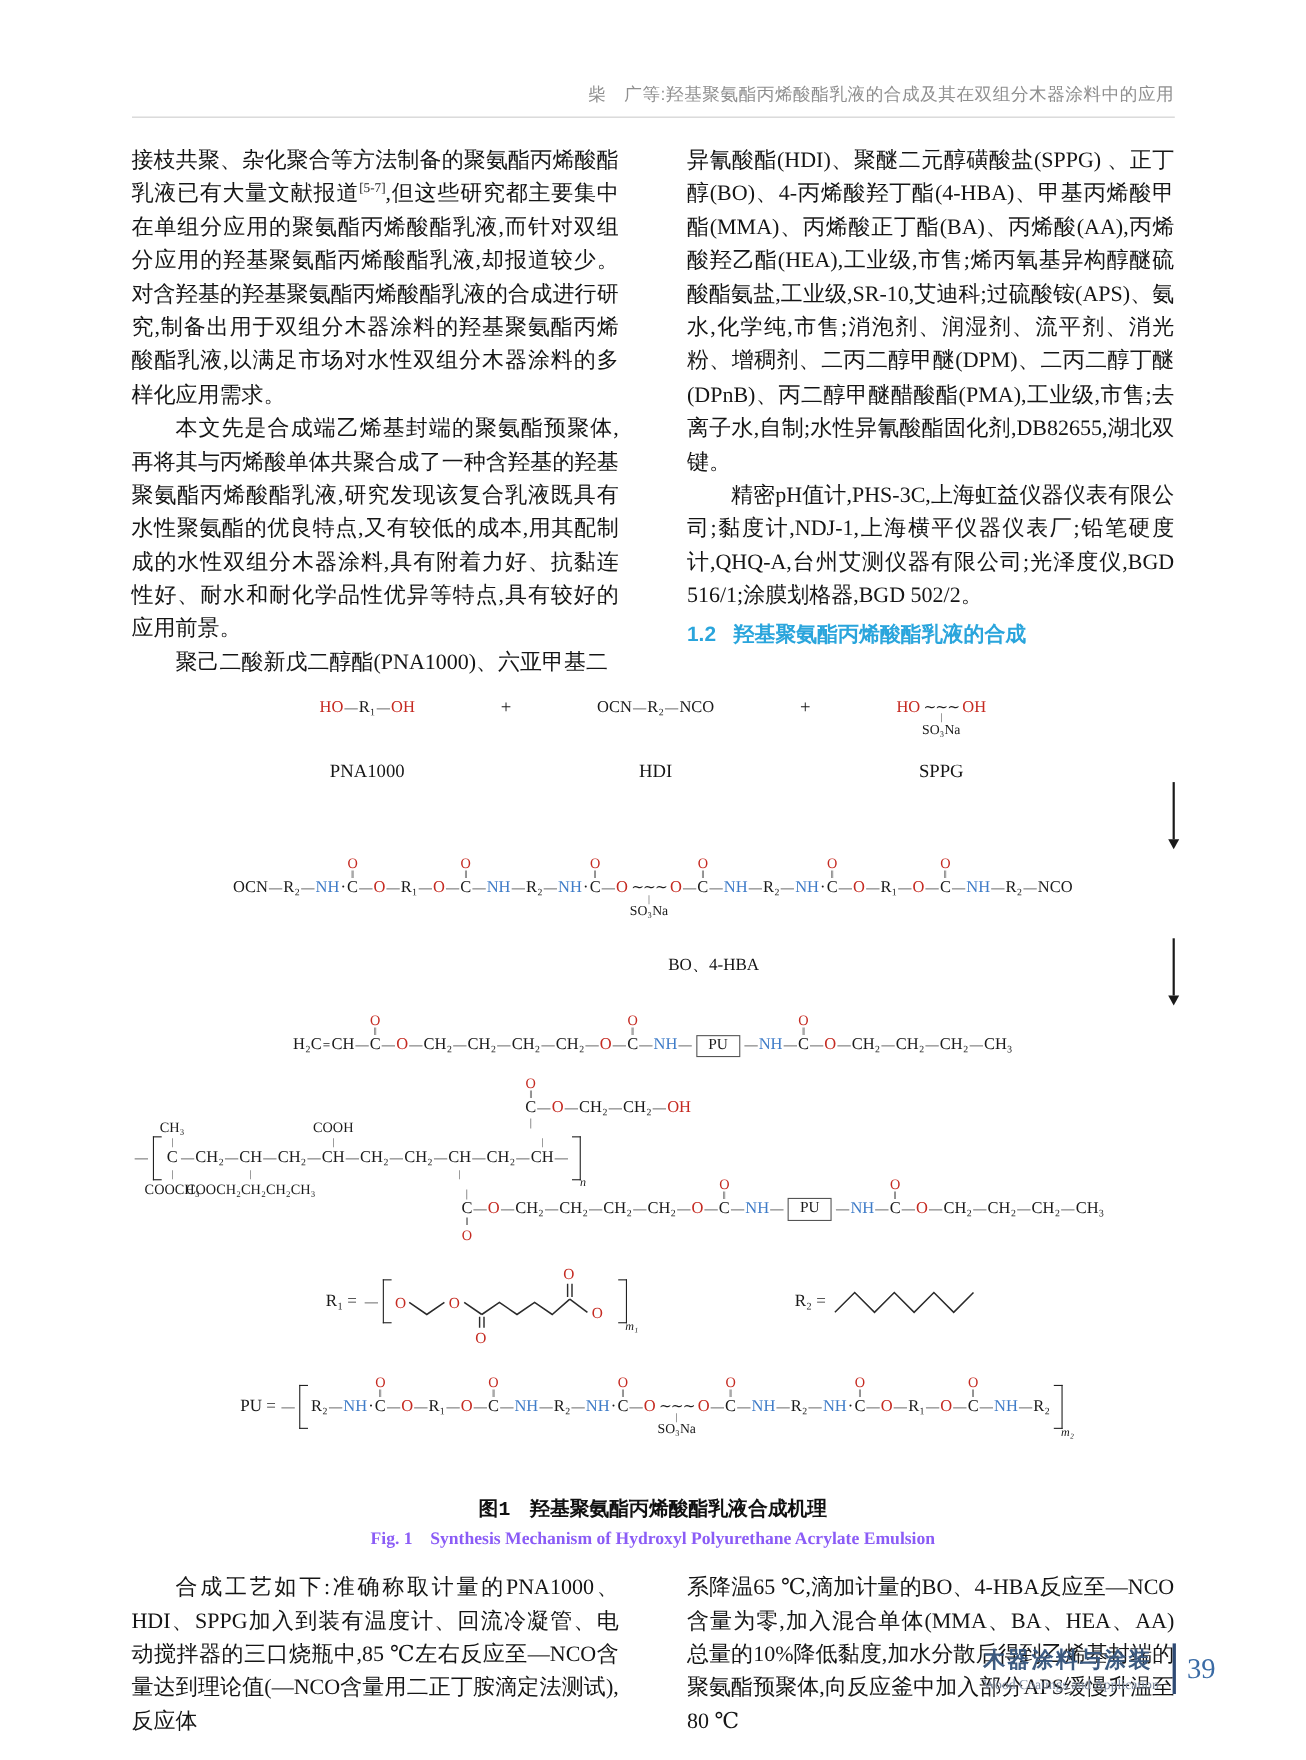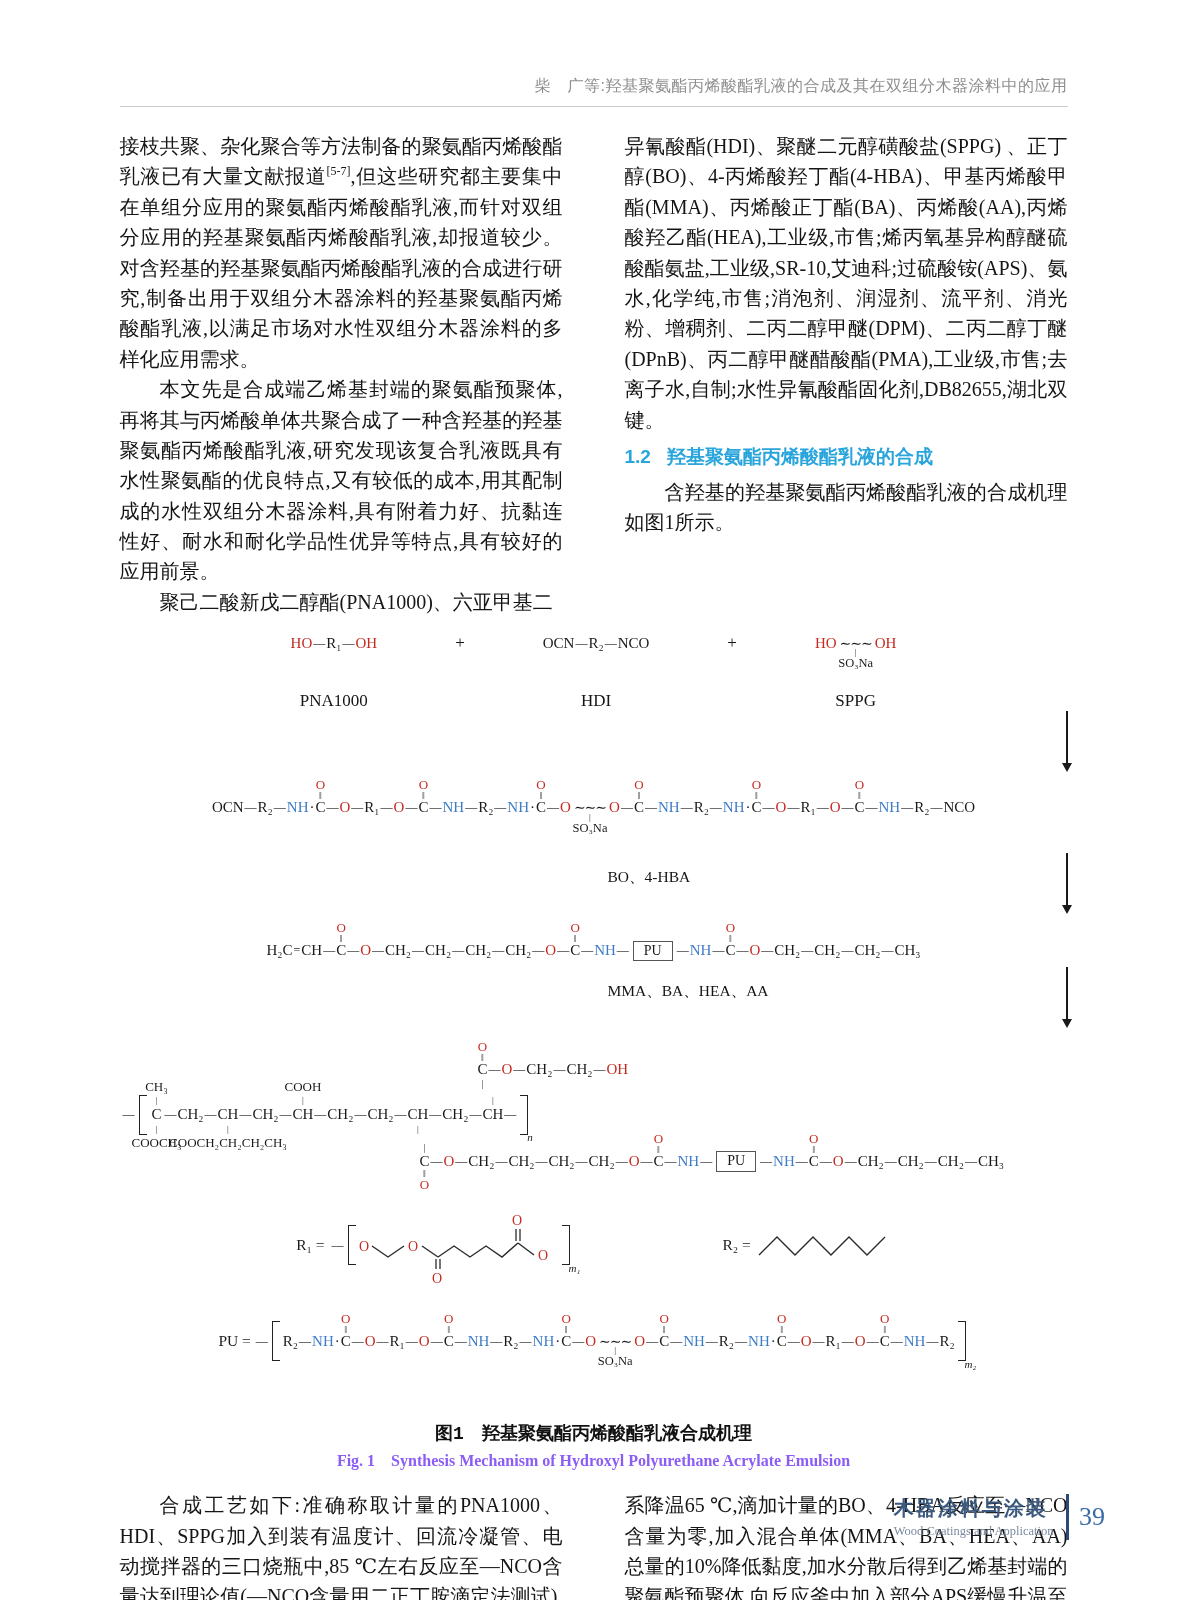--- a/index.html
+++ b/index.html
@@ -116,22 +116,22 @@
   <div class="rule"></div>
 
   <div class="cols">
     <div class="col">
       <p><span>接枝共聚、杂化聚合等方法制备的聚氨酯丙烯酸酯乳液已有大量文献报道</span><sup>[5-7]</sup><span>,但这些研究都主要集中在单组分应用的聚氨酯丙烯酸酯乳液,而针对双组分应用的羟基聚氨酯丙烯酸酯乳液,却报道较少。对含羟基的羟基聚氨酯丙烯酸酯乳液的合成进行研究,制备出用于双组分木器涂料的羟基聚氨酯丙烯酸酯乳液,以满足市场对水性双组分木器涂料的多样化应用需求。</span></p>
       <p class="ind">本文先是合成端乙烯基封端的聚氨酯预聚体,再将其与丙烯酸单体共聚合成了一种含羟基的羟基聚氨酯丙烯酸酯乳液,研究发现该复合乳液既具有水性聚氨酯的优良特点,又有较低的成本,用其配制成的水性双组分木器涂料,具有附着力好、抗黏连性好、耐水和耐化学品性优异等特点,具有较好的应用前景。</p>
       <p class="ind">聚己二酸新戊二醇酯(PNA1000)、六亚甲基二</p>
     </div>
     <div class="col">
       <p>异氰酸酯(HDI)、聚醚二元醇磺酸盐(SPPG) 、正丁醇(BO)、4-丙烯酸羟丁酯(4-HBA)、甲基丙烯酸甲酯(MMA)、丙烯酸正丁酯(BA)、丙烯酸(AA),丙烯酸羟乙酯(HEA),工业级,市售;烯丙氧基异构醇醚硫酸酯氨盐,工业级,SR-10,艾迪科;过硫酸铵(APS)、氨水,化学纯,市售;消泡剂、润湿剂、流平剂、消光粉、增稠剂、二丙二醇甲醚(DPM)、二丙二醇丁醚(DPnB)、丙二醇甲醚醋酸酯(PMA),工业级,市售;去离子水,自制;水性异氰酸酯固化剂,DB82655,湖北双键。</p>
+      <p class="ind">精密pH值计,PHS-3C,上海虹益仪器仪表有限公司;黏度计,NDJ-1,上海横平仪器仪表厂;铅笔硬度计,QHQ-A,台州艾测仪器有限公司;光泽度仪,BGD 516/1;涂膜划格器,BGD 502/2。</p>
       <h3 class="sec"><span class="secnum">1.2</span><span>羟基聚氨酯丙烯酸酯乳液的合成</span></h3>
-      <p class="ind">含羟基的羟基聚氨酯丙烯酸酯乳液的合成机理如图1所示。</p>
     </div>
   </div>
 
   <div class="figure">
 
     <div class="rowA">
       <div class="reagent">
         <span class="fx">
             <span class="rd at">HO</span>
             <span class="bd">—</span>
@@ -292,24 +292,20 @@
         <span class="bd">—</span>
         <span class="at">CH₂</span>
         <span class="bd">—</span>
         <span class="at">CH₂</span>
         <span class="bd">—</span>
         <span class="at">CH₂</span>
         <span class="bd">—</span>
         <span class="at">CH₃</span>
       </div>
 
-    <div class="arrowZone">
-      <div class="varrow"></div>
-      <span class="alabel">MMA、BA、HEA、AA</span>
-    </div>
 
     <div class="rowD">
       <div class="fx topline">
           <span class="co">C<span class="costk up">
               <span class="rd">O</span>
               <span class="dbl">‖</span>
             </span><span class="ctick dn">|</span></span>
           <span class="bd">—</span>
           <span class="rd at">O</span>
           <span class="bd">—</span>

